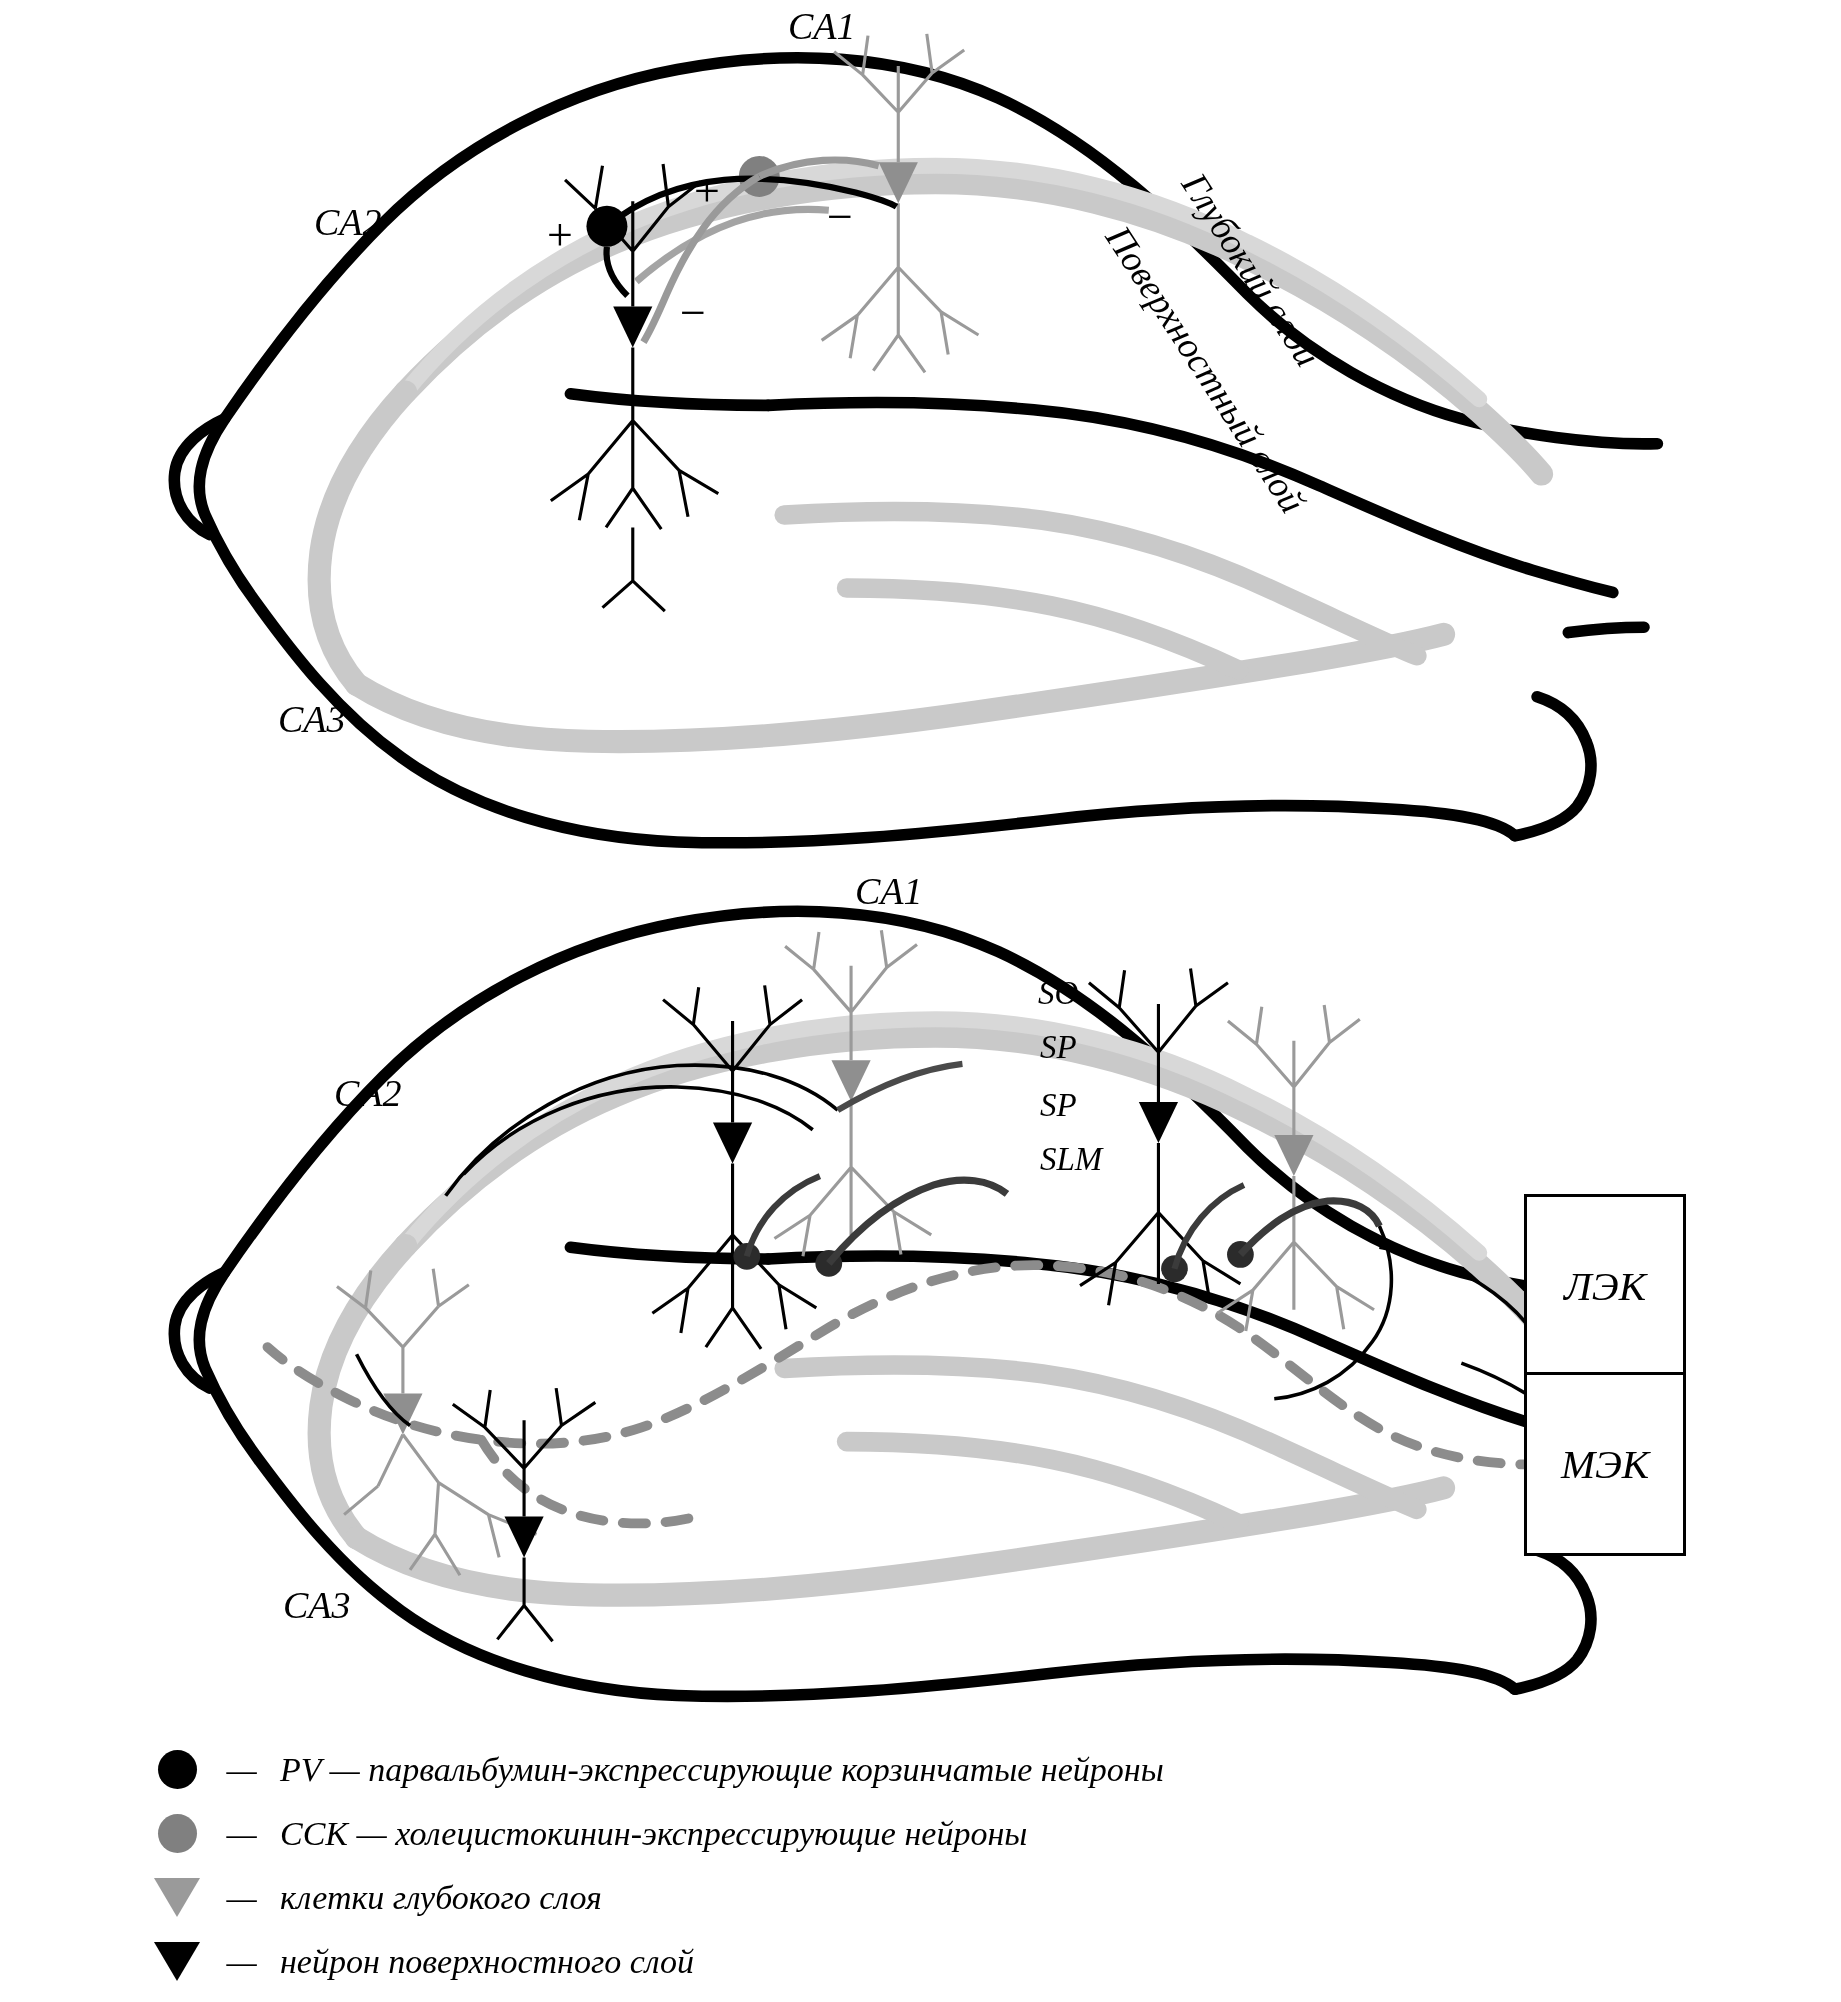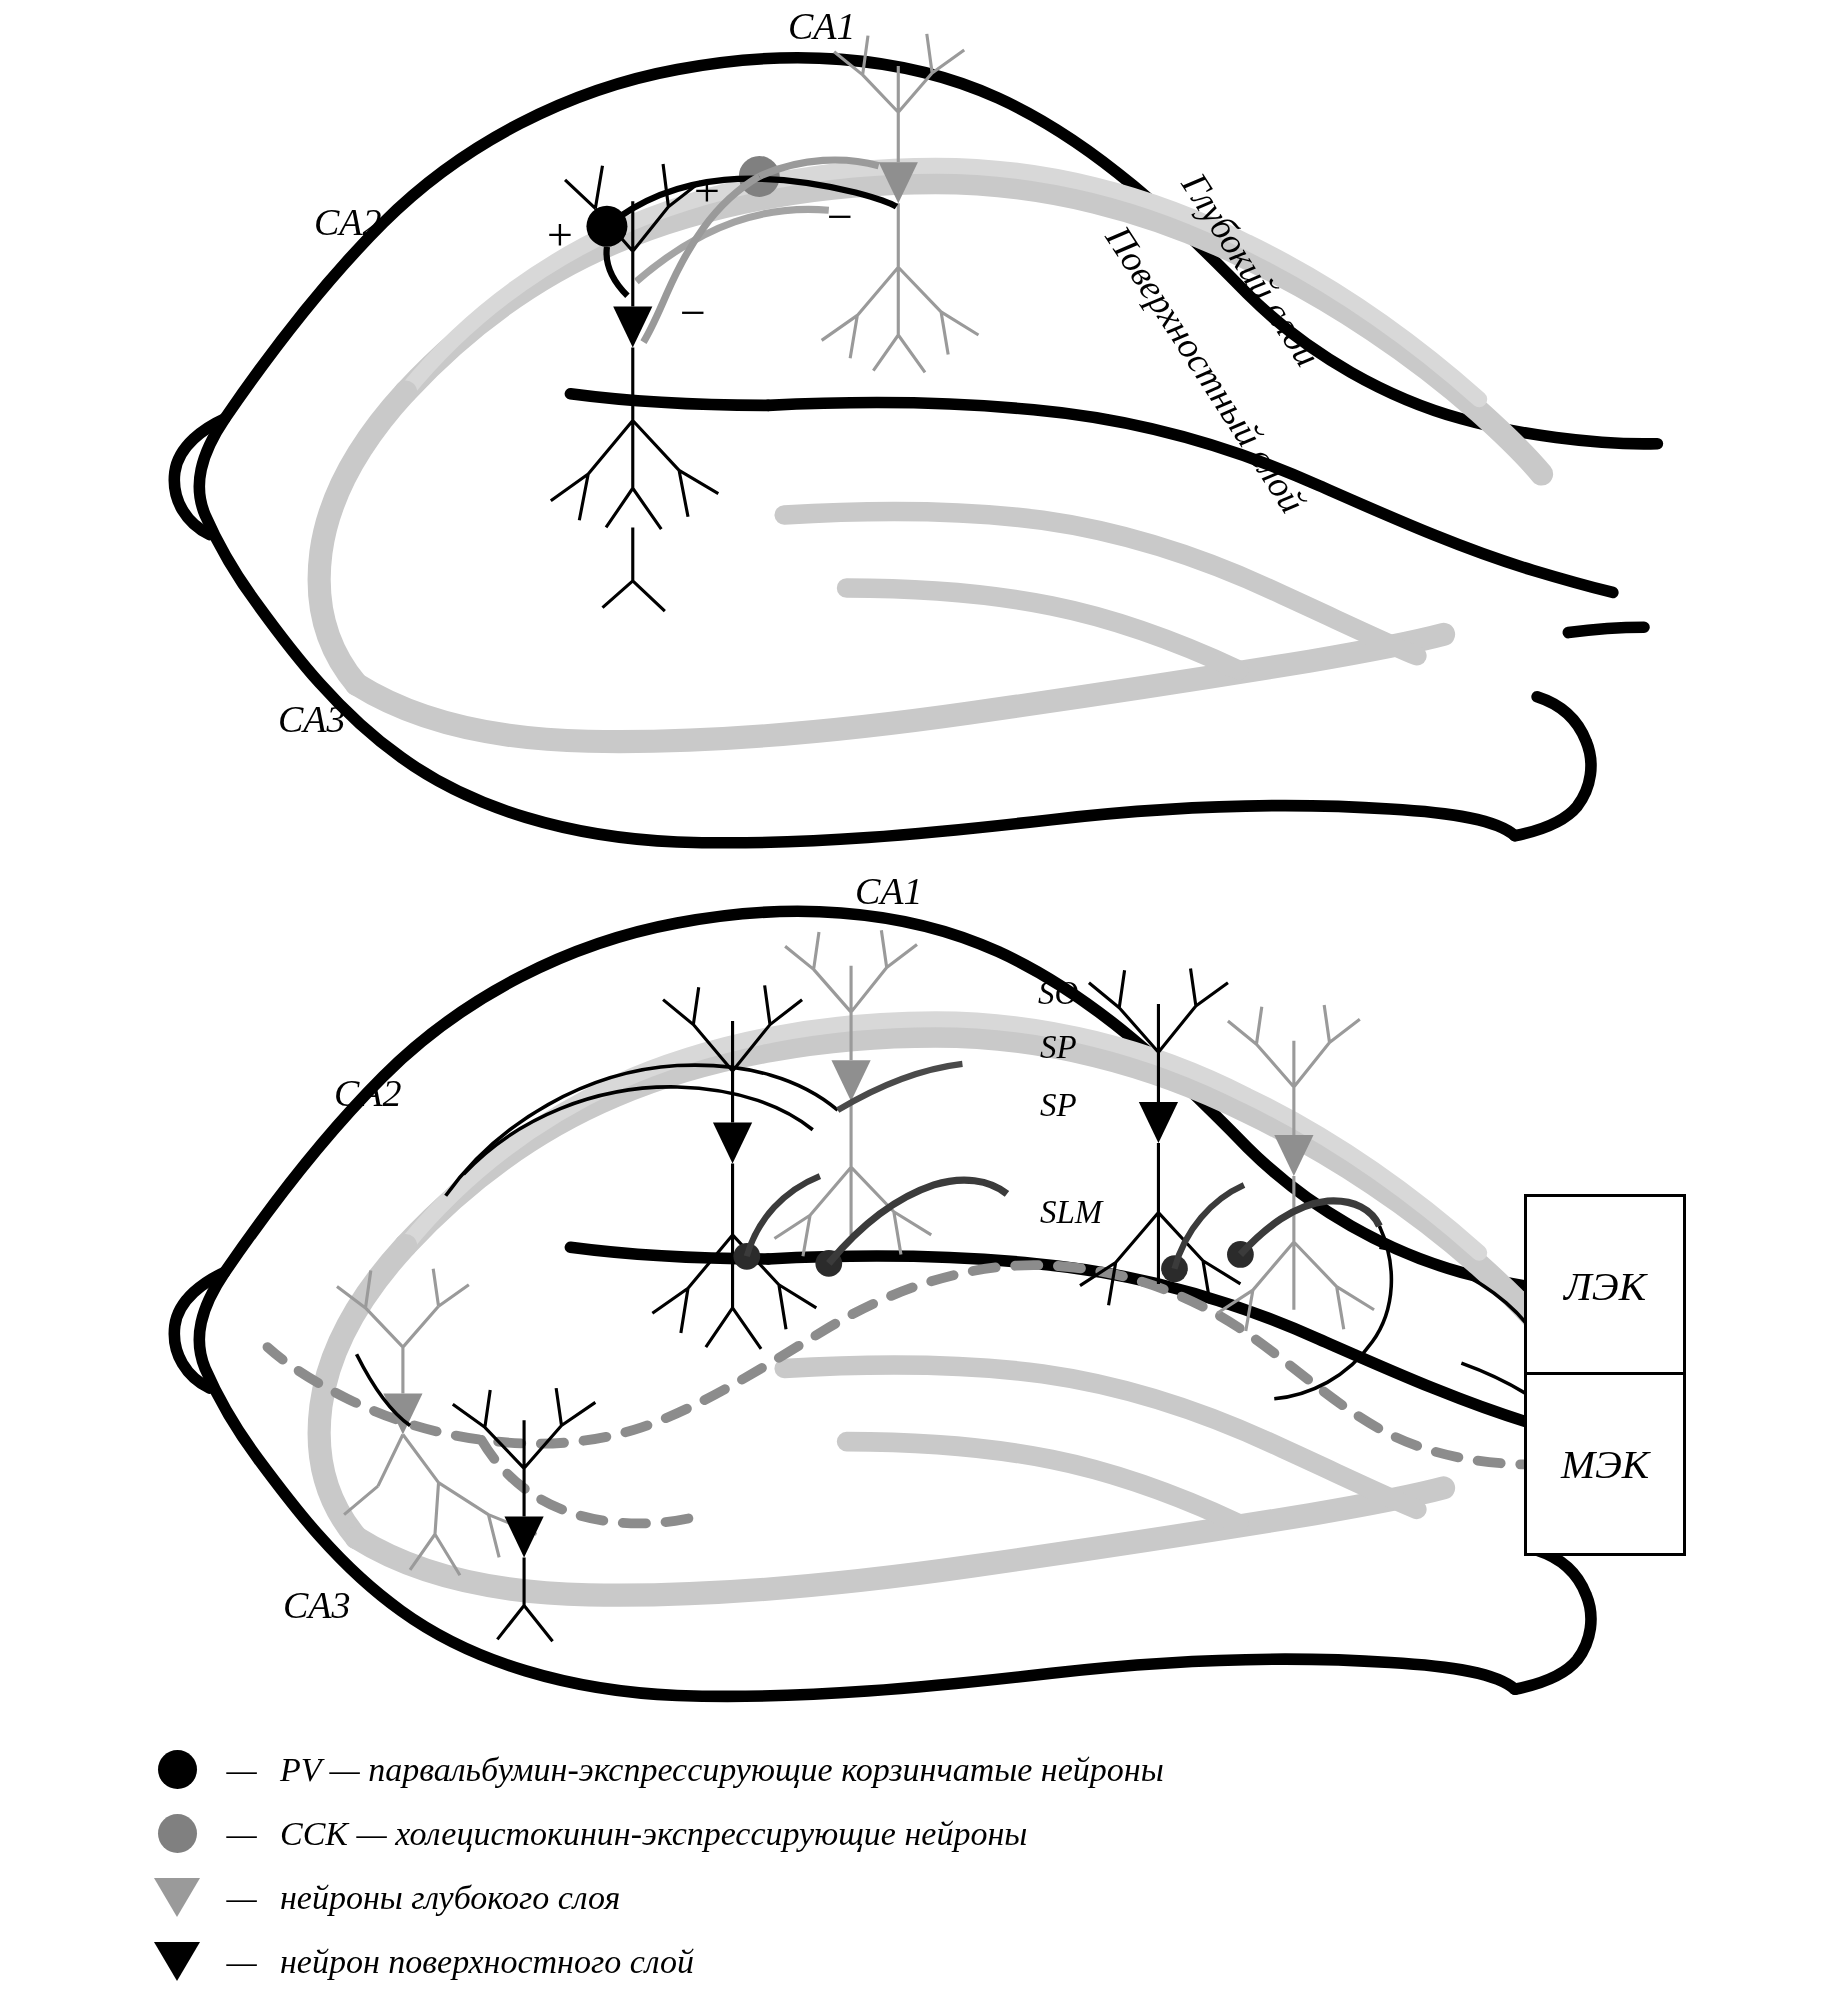--- a/index.html
+++ b/index.html
@@ -350,21 +350,21 @@
   <div class="lbl sign" style="left:824px; top:194px;">−</div>
   <div class="lbl sign" style="left:677px; top:290px;">−</div>
 
   <div class="lbl" style="left:855px; top:872px;">CA1</div>
   <div class="lbl" style="left:334px; top:1074px;">CA2</div>
   <div class="lbl" style="left:283px; top:1586px;">CA3</div>
 
   <div class="lbl small" style="left:998px; top:977px;">SO</div>
   <div class="lbl small" style="left:1000px; top:1031px;">SP</div>
   <div class="lbl small" style="left:1000px; top:1089px;">SP</div>
-  <div class="lbl small" style="left:1000px; top:1196px;">SLM</div>
+  <div class="lbl small" style="left:1000px; top:1143px;">SLM</div>
 
   <div class="boxlabel" style="left:1524px; top:1194px; width:156px; height:178px;">
     <span>ЛЭК</span>
   </div>
   <div class="boxlabel" style="left:1524px; top:1372px; width:156px; height:178px;">
     <span>МЭК</span>
   </div>
 
   <div class="legend">
 
@@ -382,21 +382,21 @@
       </span>
       <span class="legend-dash">—</span>
       <span class="legend-text">CCK — холецистокинин-экспрессирующие нейроны</span>
     </div>
 
     <div class="legend-row">
       <span class="legend-marker">
         <span class="tri" style="border-top:39px solid #9a9a9a;"></span>
       </span>
       <span class="legend-dash">—</span>
-      <span class="legend-text">нейроны глубокого слоя</span>
+      <span class="legend-text">клетки глубокого слоя</span>
     </div>
 
     <div class="legend-row">
       <span class="legend-marker">
         <span class="tri" style="border-top:39px solid #000000;"></span>
       </span>
       <span class="legend-dash">—</span>
       <span class="legend-text">нейрон поверхностного слой</span>
     </div>
 

